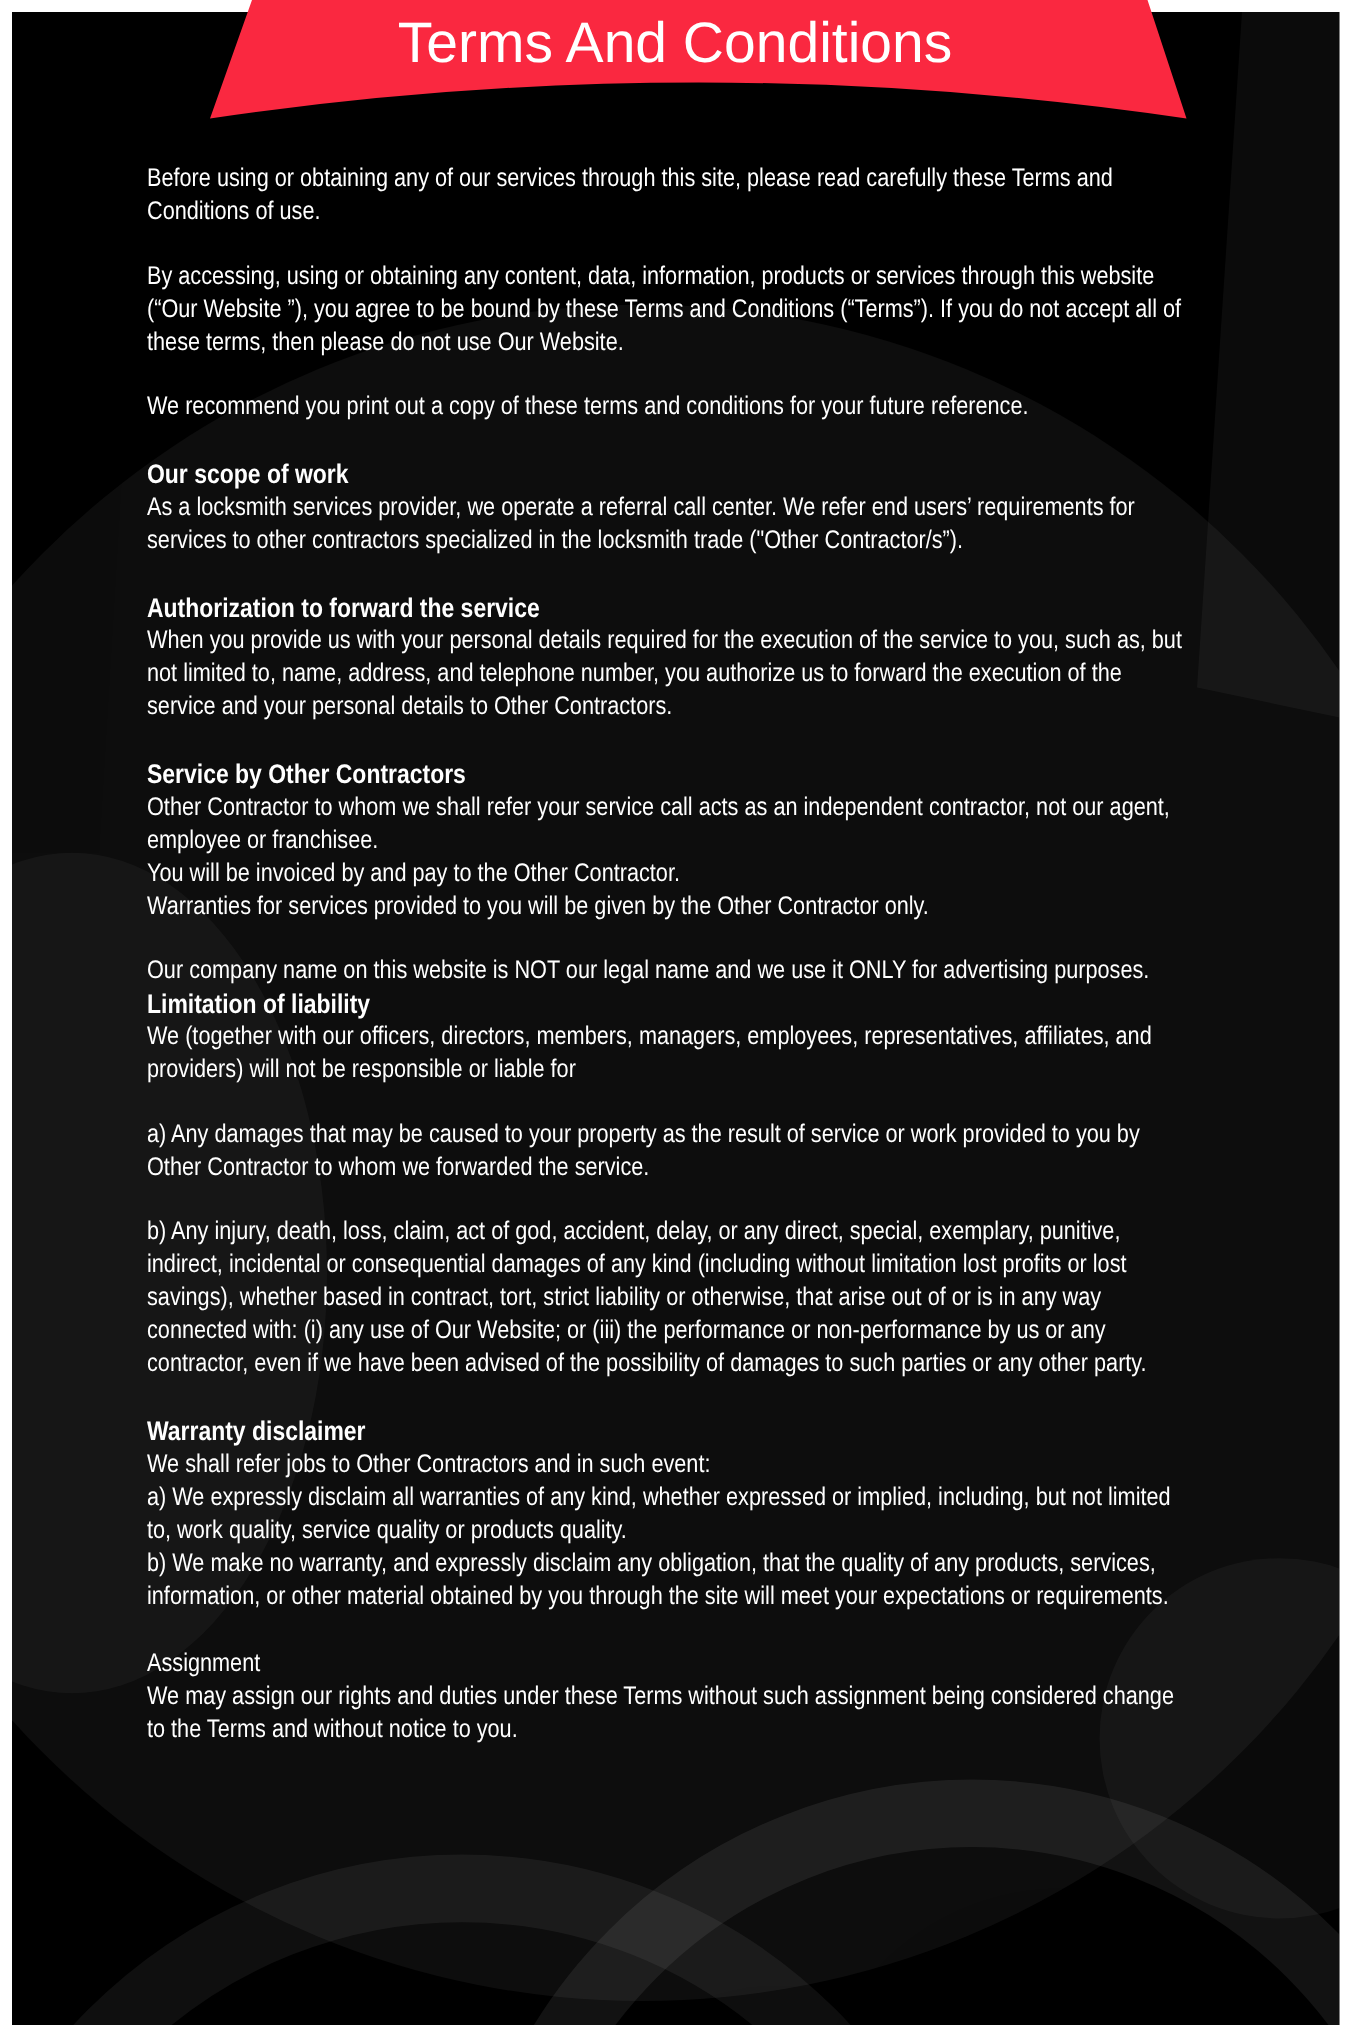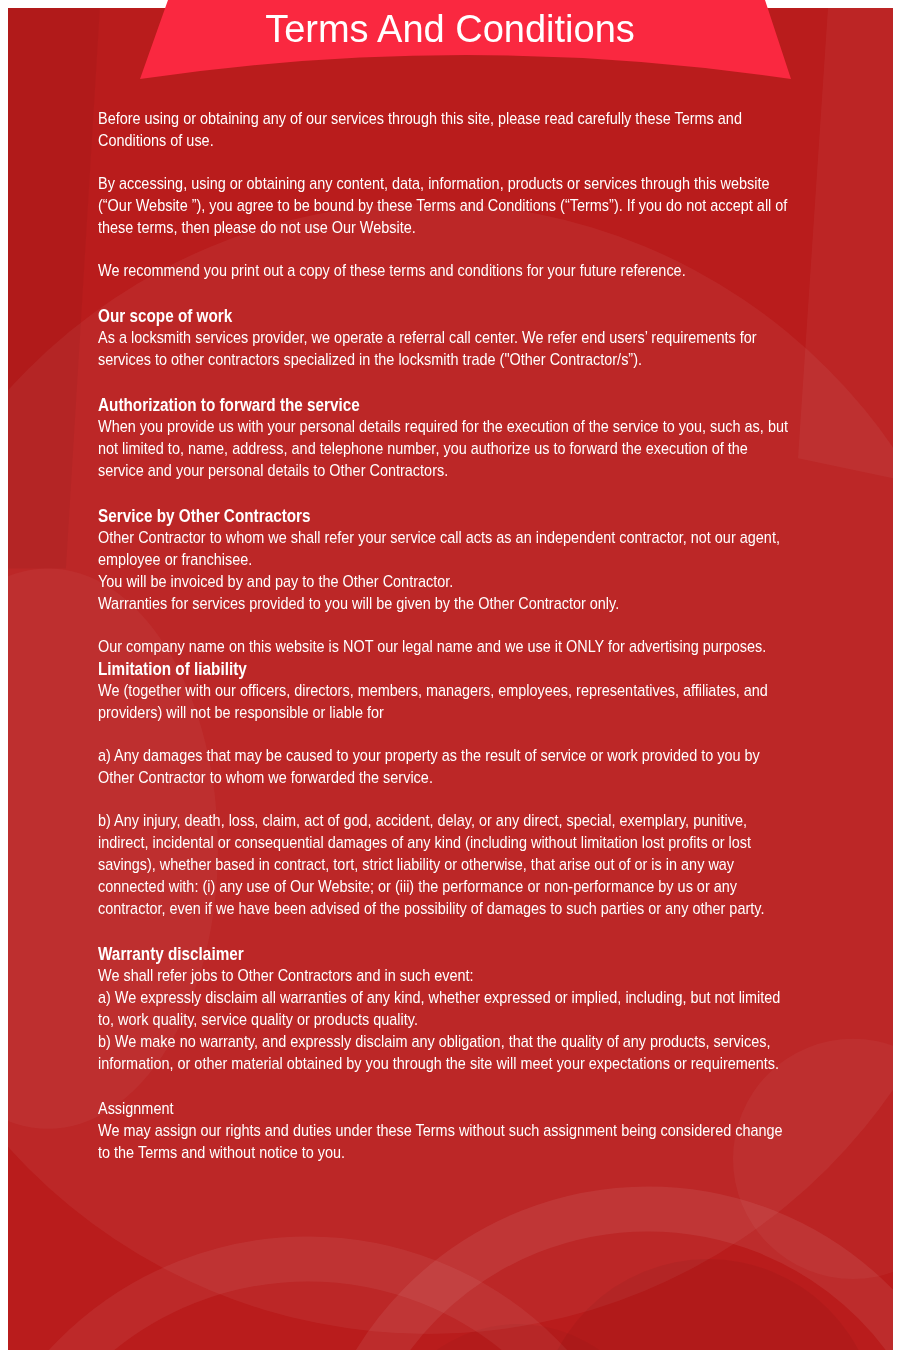--- a/index.html
+++ b/index.html
@@ -7,21 +7,21 @@
   body {
     width: 900px; height: 1357px;
     background: #ffffff;
     position: relative;
     overflow: hidden;
     font-family: "Liberation Sans", sans-serif;
   }
   .panel {
     position: absolute;
     left: 8px; top: 8px; right: 7px; bottom: 7px;
-    background: #b91c1c;
+    background: #000000;
     overflow: hidden;
   }
   .watermark {
     position: absolute; left: 0; top: 0;
     width: 100%; height: 100%;
     display: block;
     pointer-events: none;
   }
   .ribbon-wrap {
     position: absolute; left: 0; top: 0;

